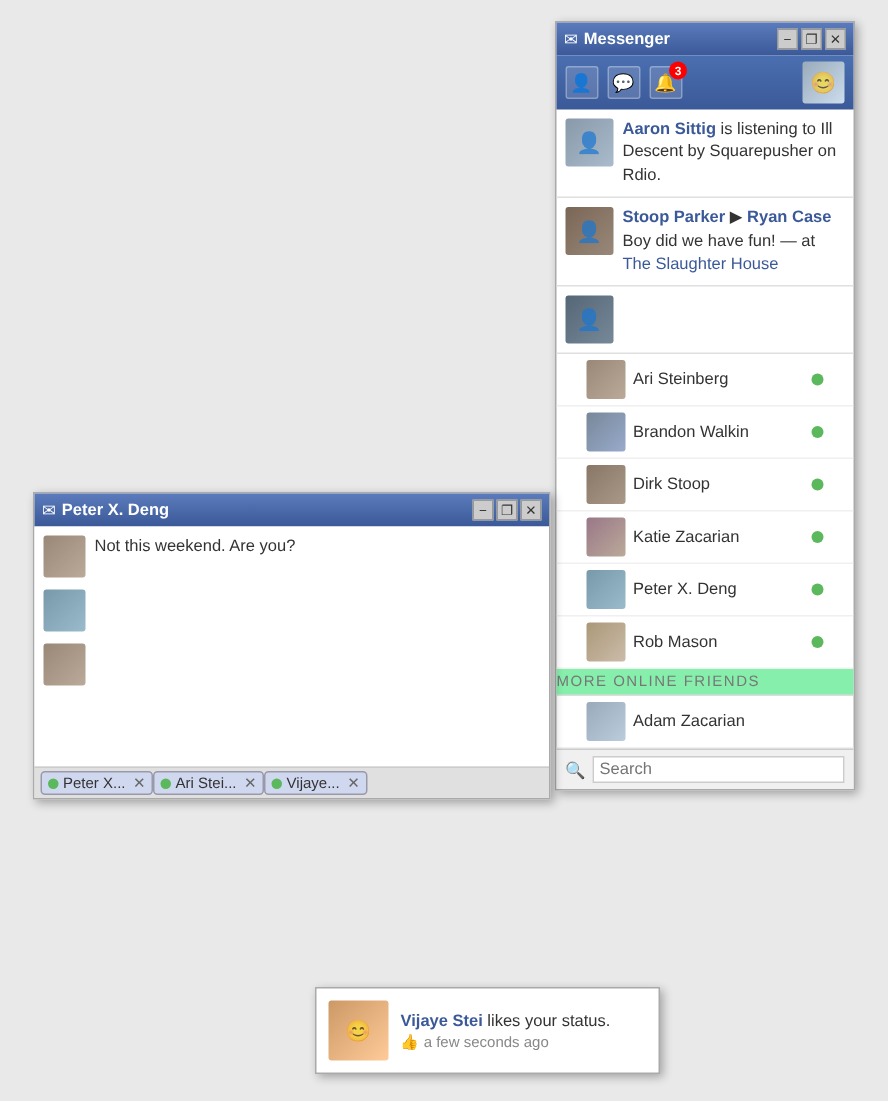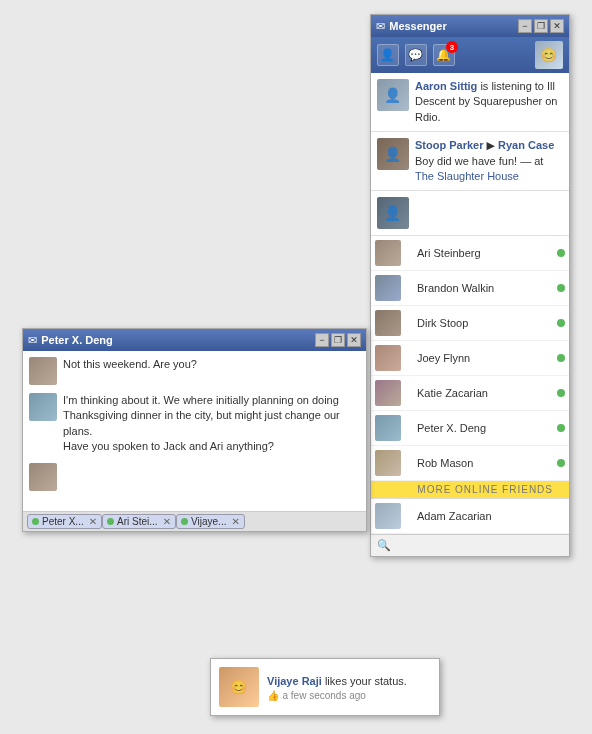--- a/index.html
+++ b/index.html
@@ -145,22 +145,22 @@
     }
 
     
     .friends-list {
       max-height: 280px;
       overflow-y: auto;
     }
     .friend-item {
       display: flex;
       align-items: center;
-      padding: 4px 4px;
-      gap: 16px;
+      padding: 4px 20px;
+      gap: 5px;
       cursor: pointer;
       border-bottom: 1px solid #f0f0f0;
     }
     .friend-avatar {
       width: 26px;
       height: 26px;
       border-radius: 2px;
       background: #ccc;
       flex-shrink: 0;
       overflow: hidden;
@@ -172,27 +172,27 @@
     }
     .online-dot {
       width: 8px;
       height: 8px;
       border-radius: 50%;
       background: #5cb85c;
       flex-shrink: 0;
     }
 
     .more-online-divider {
-      text-align: right;
+      text-align: left;
       font-size: 10px;
       color: #777;
-      padding: 3px 16px;
+      padding: 3px 0;
       border-bottom: 1px solid #ddd;
       letter-spacing: 1px;
-      background: #fde047;
+      background: #86efac;
     }
 
     
     .messenger-search-bar {
       display: flex;
       align-items: center;
       padding: 4px 6px;
       background: #f0f0f0;
       border-top: 1px solid #ccc;
       gap: 4px;
@@ -443,25 +443,20 @@
       <div class="friend-avatar av-bwalkin"></div>
       <span class="friend-name">Brandon Walkin</span>
       <div class="online-dot"></div>
     </div>
     <div class="friend-item">
       <div class="friend-avatar av-dirk"></div>
       <span class="friend-name">Dirk Stoop</span>
       <div class="online-dot"></div>
     </div>
     <div class="friend-item">
-      <div class="friend-avatar av-joey"></div>
-      <span class="friend-name">Joey Flynn</span>
-      <div class="online-dot"></div>
-    </div>
-    <div class="friend-item">
       <div class="friend-avatar av-katie"></div>
       <span class="friend-name">Katie Zacarian</span>
       <div class="online-dot"></div>
     </div>
     <div class="friend-item">
       <div class="friend-avatar av-peter"></div>
       <span class="friend-name">Peter X. Deng</span>
       <div class="online-dot"></div>
     </div>
     <div class="friend-item">
@@ -474,20 +469,21 @@
 
   <div class="more-online-divider">MORE ONLINE FRIENDS</div>
 
   <div class="friend-item">
     <div class="friend-avatar av-adam"></div>
     <span class="friend-name">Adam Zacarian</span>
   </div>
 
   <div class="messenger-search-bar">
     <span class="search-icon-btn">🔍</span>
+    <input type="text" placeholder="Search" style="">
   </div>
 </div>
 
 <div class="chat-window">
 
   <div class="chat-titlebar">
     <div style="display:flex;align-items:center;gap:4px;">
       <span style="color:#fff;font-size:11px;">✉</span>
       <span class="chat-title-text">Peter X. Deng</span>
     </div>
@@ -498,24 +494,20 @@
     </div>
   </div>
 
   <div class="chat-messages">
     <div class="chat-msg">
       <div class="chat-avatar av-chat1"></div>
       <div class="chat-bubble">Not this weekend. Are you?</div>
     </div>
     <div class="chat-msg">
       <div class="chat-avatar av-chat2"></div>
-      <div class="chat-bubble">
-        I'm thinking about it. We where initially planning on doing Thanksgiving dinner in the city, but might just change our plans.<br>
-        Have you spoken to Jack and Ari anything?
-      </div>
     </div>
     <div class="chat-msg">
       <div class="chat-avatar av-chat1"></div>
     </div>
   </div>
 
 
   <div class="chat-tabs">
     <div class="chat-tab">
       <div class="tab-dot"></div>
@@ -534,21 +526,21 @@
     </div>
   </div>
 </div>
 
 <div class="notif-popup">
   <div class="notif-avatar av-notif">
     <div class="face-hint">😊</div>
   </div>
   <div>
     <div class="notif-text">
-      <strong>Vijaye Raji</strong>
+      <strong>Vijaye Stei</strong>
       <span>likes your status.</span>
     </div>
     <div class="notif-time">
       <span class="notif-time-icon">👍</span>
       <span>a few seconds ago</span>
     </div>
   </div>
 </div>
 
 </body></html>

